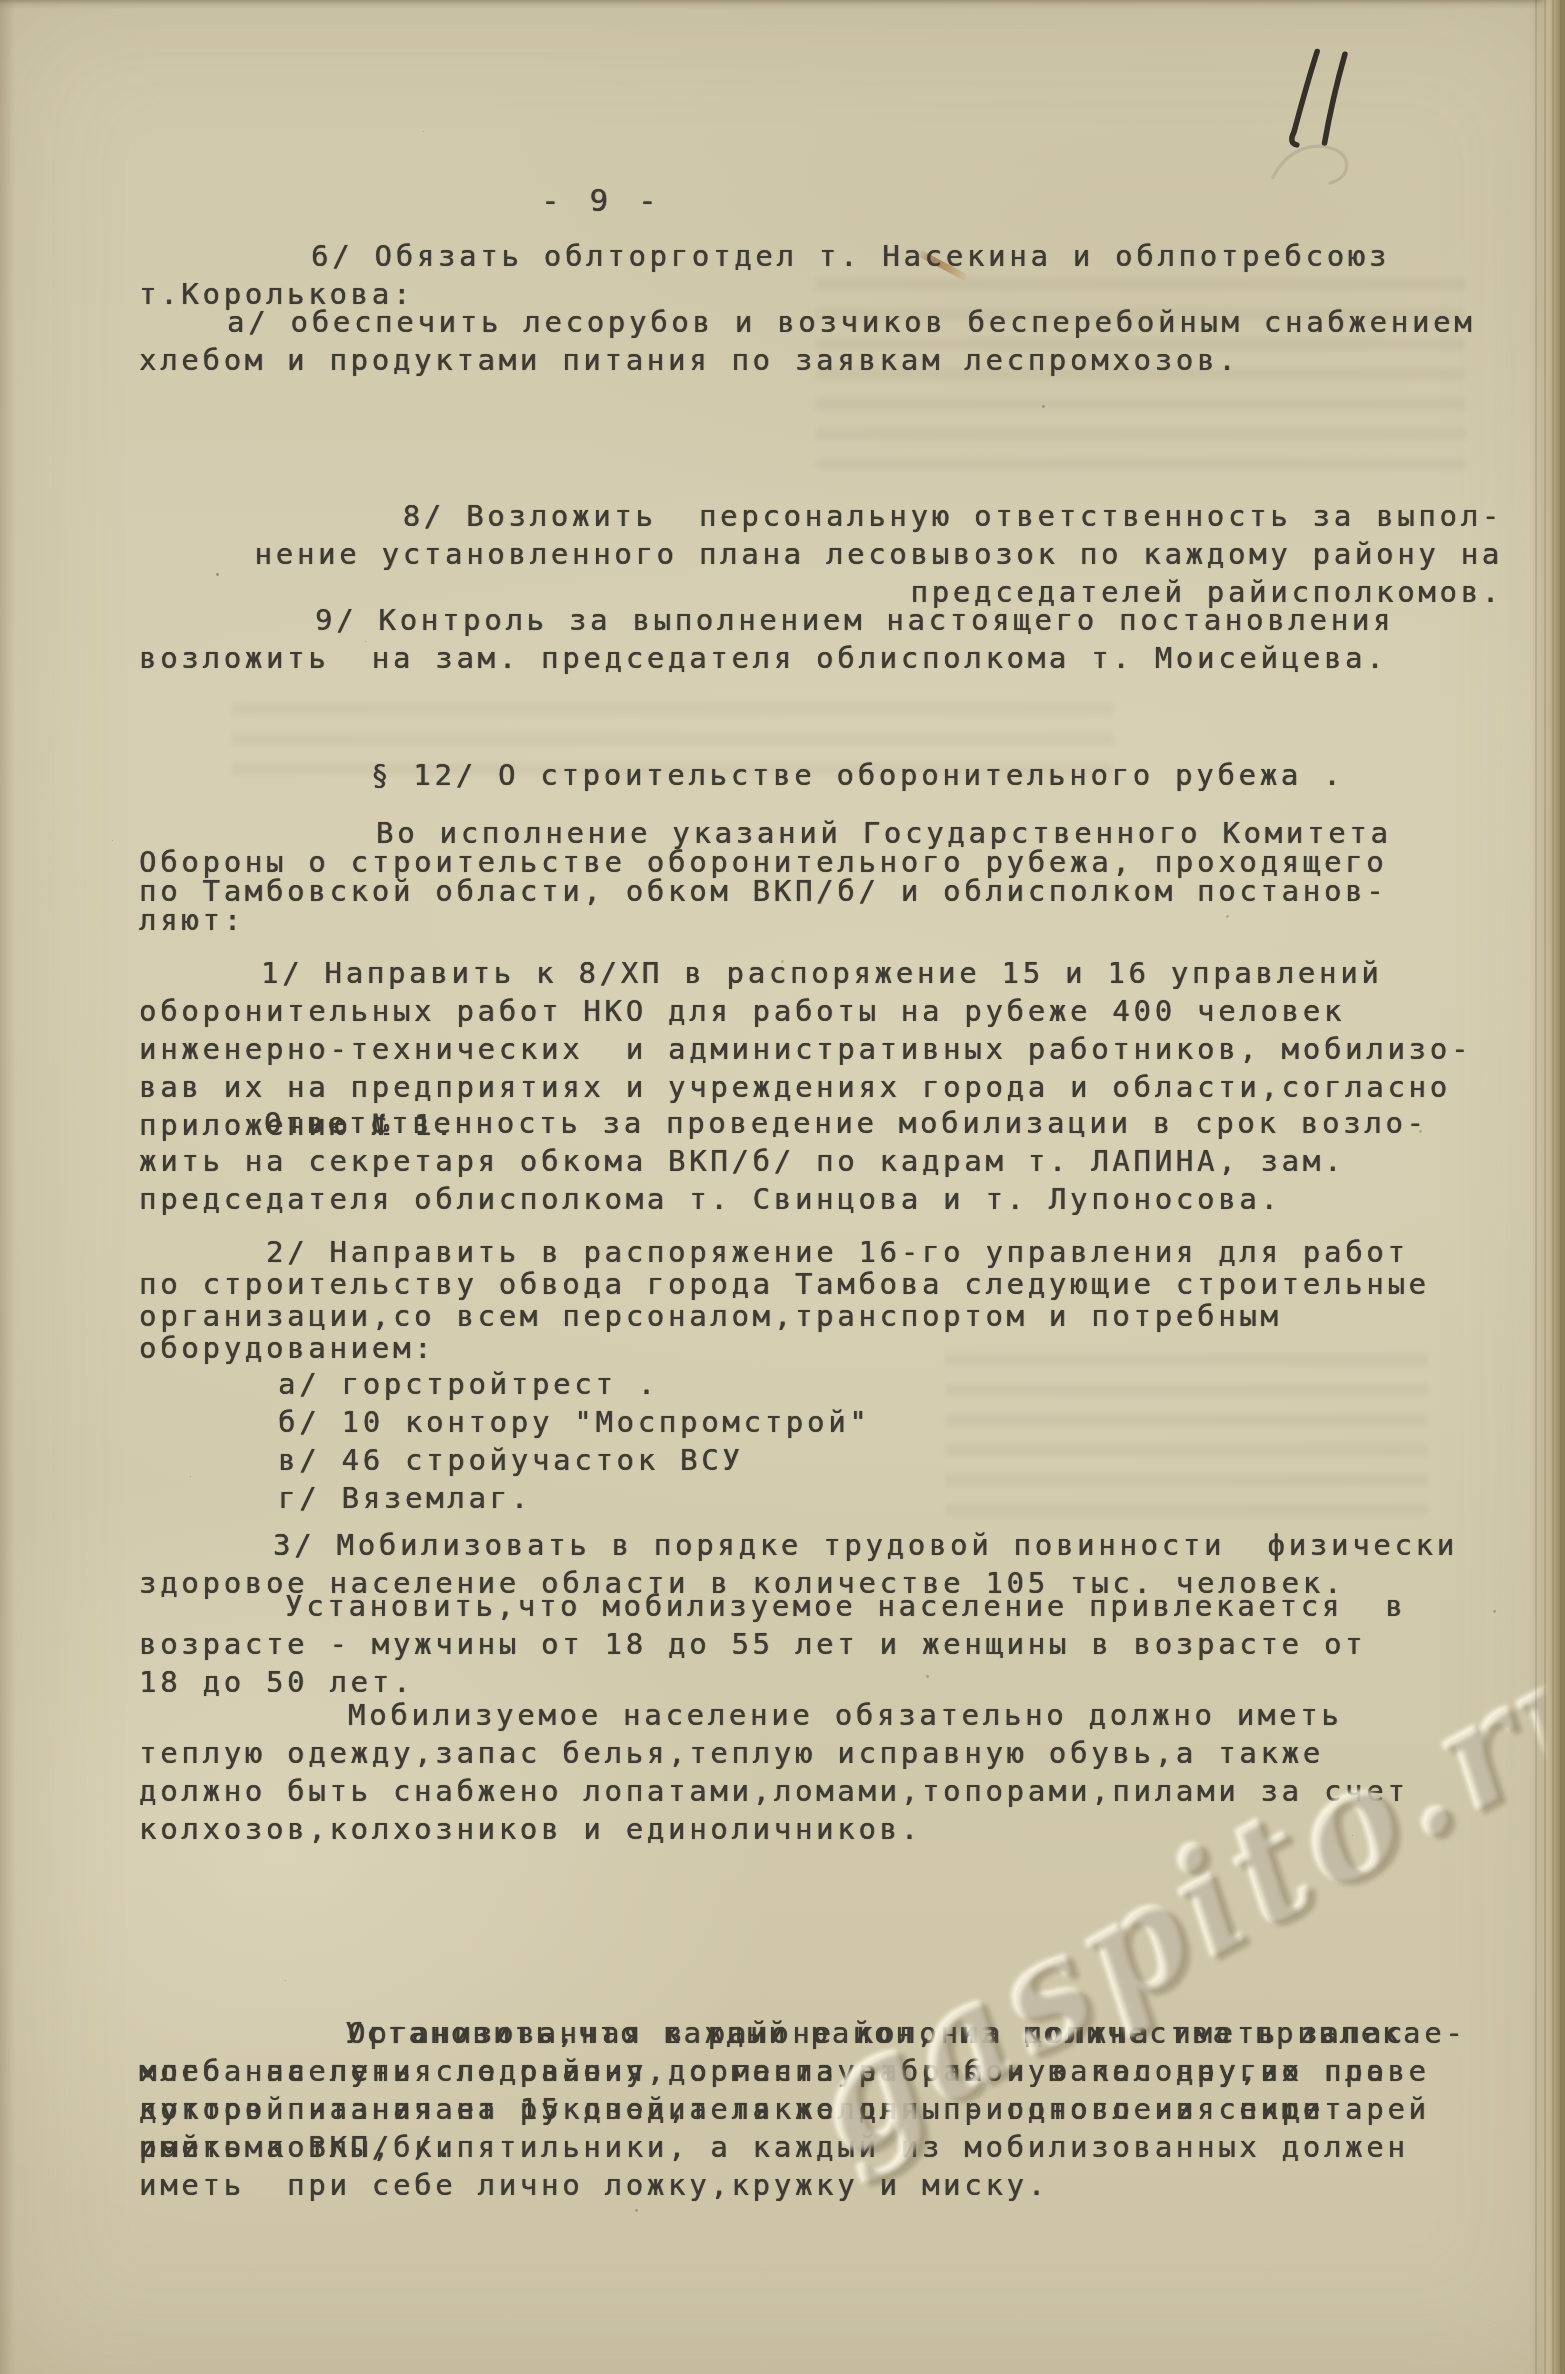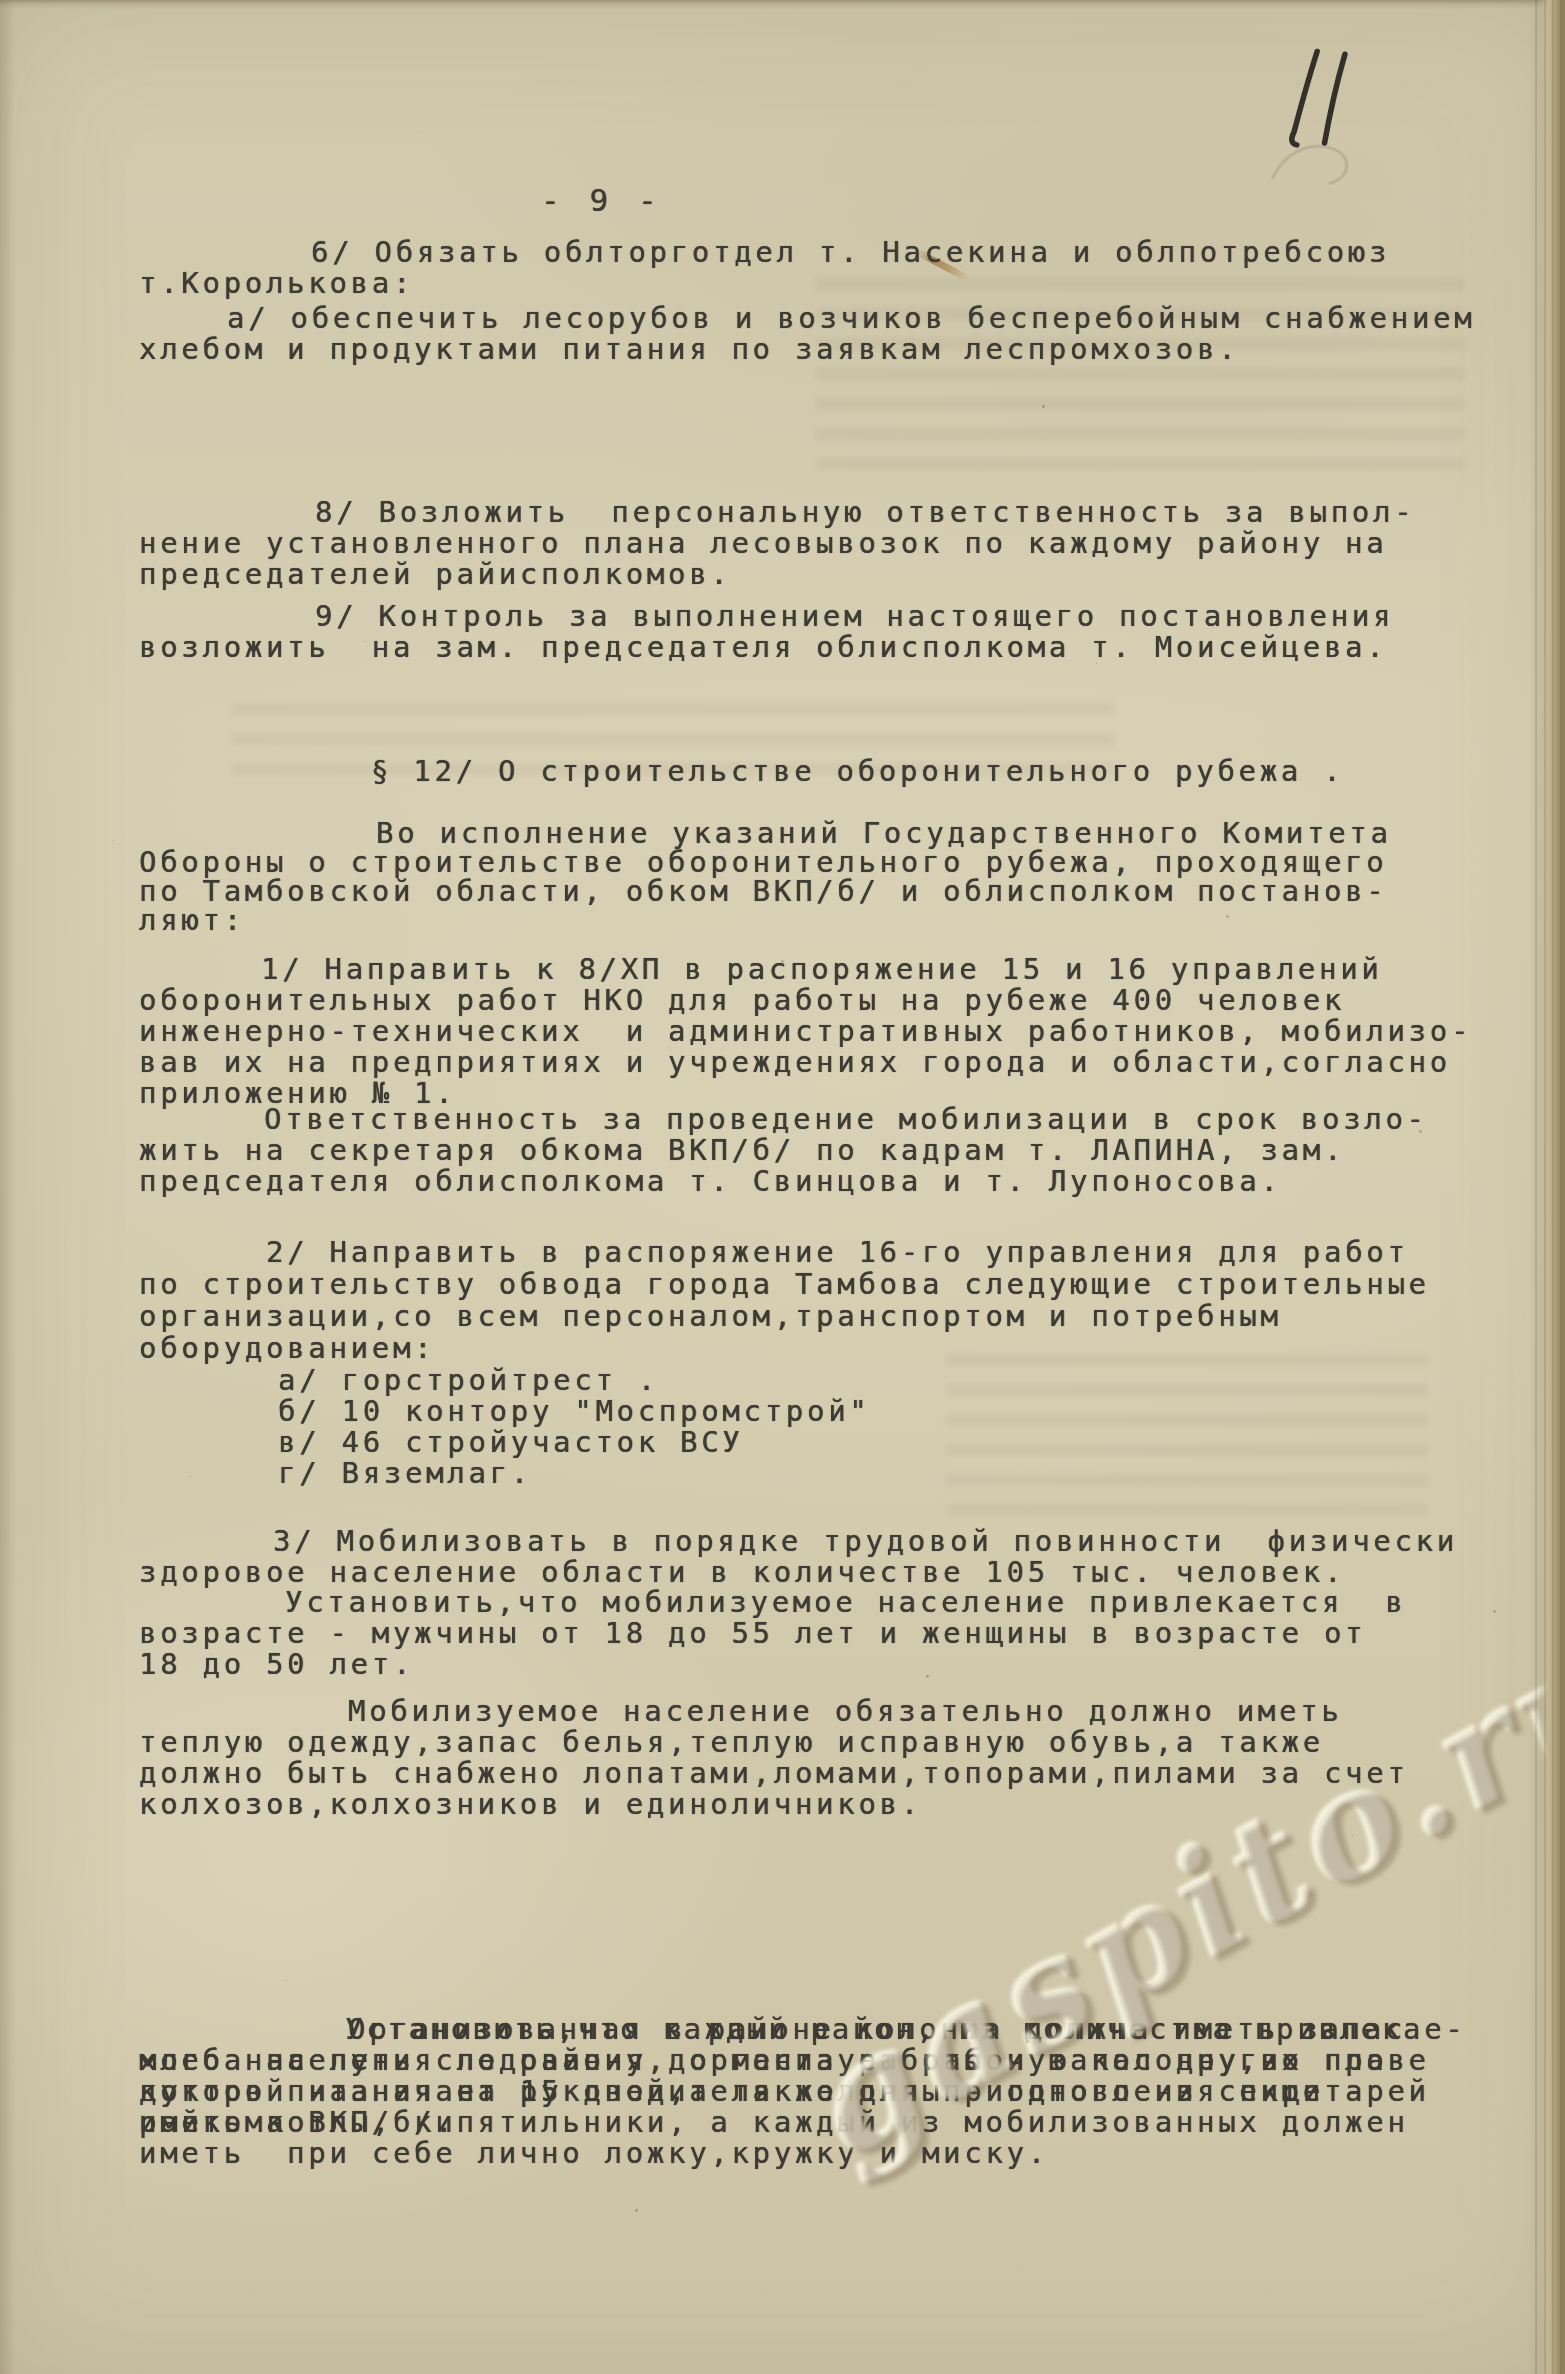--- a/index.html
+++ b/index.html
@@ -14,21 +14,21 @@
       radial-gradient(835px 649px at 18% 78%, rgba(255,250,232,0.22), transparent 60%),
       radial-gradient(1391px 835px at 55% 45%, rgba(228,221,194,0.30), transparent 72%),
       linear-gradient(180deg,#d0c8ab 0%,#d6ceb2 30%,#d2caad 65%,#cdc4a7 100%);
     box-shadow: inset 0 0 130px rgba(118,103,68,0.18);
   }
   .para{
     position:absolute;
     left:139px;
     width:1364px;
     font-size:29px;
-    line-height:31px;
+    line-height:38px;
     letter-spacing:3.7px;
     color:#3d3b34;
     white-space:pre-wrap;
     text-shadow:0 0 0.9px rgba(58,54,44,0.85), 0.6px 0.4px 0 rgba(58,54,44,0.35);
   }
   .pagenum{
     position:absolute;left:541px;top:182px;
     font-size:31px;letter-spacing:5.6px;color:#3d3b34;
     text-shadow:0 0 0.9px rgba(58,54,44,0.85), 0.6px 0.4px 0 rgba(58,54,44,0.35);
   }
@@ -105,21 +105,21 @@
   <div class="pencil">
     <svg width="102" height="59" viewBox="0 0 110 64">
       <path d="M6,44 C22,12 52,4 74,14 C92,22 90,44 68,50" fill="none" stroke="rgba(128,120,98,0.55)" stroke-width="3.5" stroke-linecap="round"></path>
     </svg>
   </div>
 
   <div class="para" style="top:237px;text-indent:172px;">6/ Обязать облторготдел т. Насекина и облпотребсоюз
 т.Королькова:</div>
   <div class="para" style="top:303px;text-indent:88px;">а/ обеспечить лесорубов и возчиков бесперебойным снабжением
 хлебом и продуктами питания по заявкам леспромхозов.</div>
-  <div class="para" style="top:497px;text-indent:176px;">8/ Возложить  персональную ответственность за выпол-
+  <div class="para" style="top:497px;text-indent:176px;text-align:right;">8/ Возложить  персональную ответственность за выпол-
 нение установленного плана лесовывозок по каждому району на
 председателей райисполкомов.</div>
   <div class="para" style="top:601px;text-indent:176px;">9/ Контроль за выполнением настоящего постановления
 возложить  на зам. председателя облисполкома т. Моисейцева.</div>
   <div class="para" style="top:756px;left:371px;width:1113px;">§ 12/ О строительстве оборонительного рубежа .</div>
   <div class="para" style="top:819px;text-indent:237px;line-height:29px;">Во исполнение указаний Государственного Комитета
 Обороны о строительстве оборонительного рубежа, проходящего
 по Тамбовской области, обком ВКП/б/ и облисполком постанов-
 ляют:</div>
   <div class="para" style="top:954px;text-indent:122px;">1/ Направить к 8/ХП в распоряжение 15 и 16 управлений

